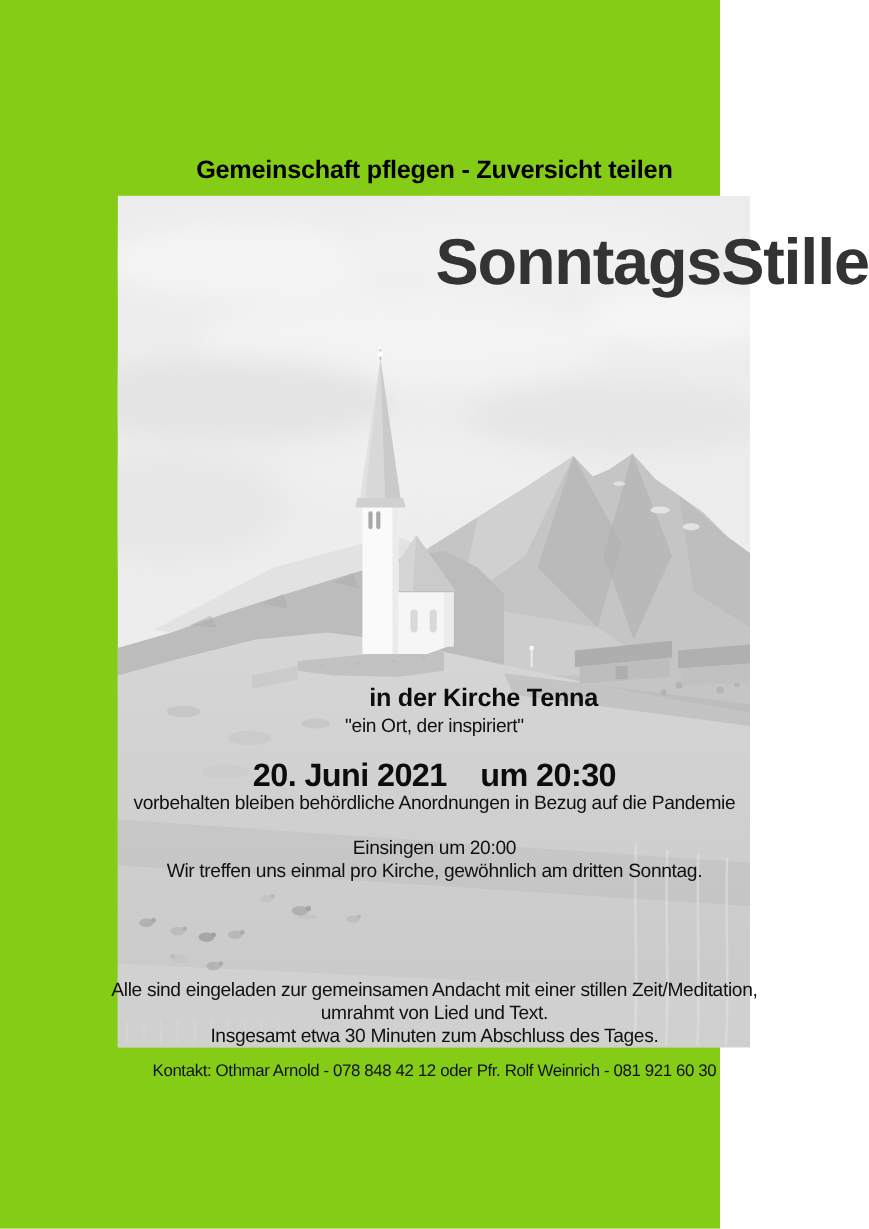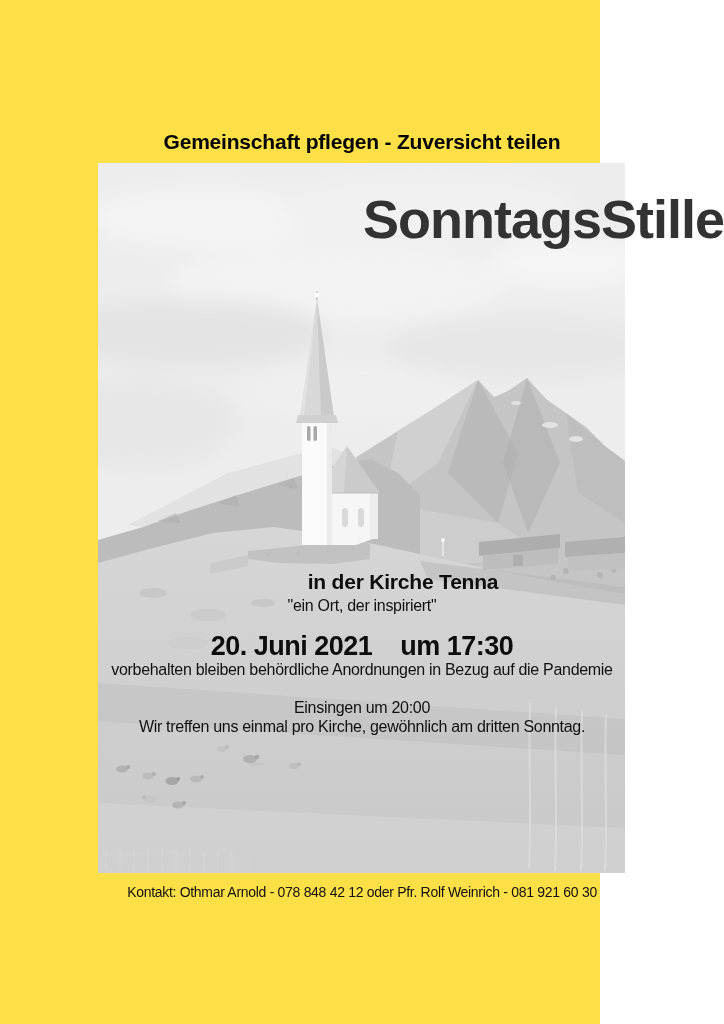--- a/index.html
+++ b/index.html
@@ -1,18 +1,18 @@
 <!DOCTYPE html>
 <html><head>
 <meta charset="utf-8">
 <style>
   html,body{margin:0;padding:0;background:#ffffff;}
   body{width:724px;height:1024px;position:relative;overflow:hidden;
        font-family:"Liberation Sans","DejaVu Sans",sans-serif;color:#111;}
-  .page{position:relative;width:600px;height:1024px;background:#fde047;}
+  .page{position:relative;width:600px;height:1024px;background:#84cc16;}
 
   .txt{position:absolute;left:0;width:724px;text-align:center;color:#111;}
 
   .header-motto{top:130px;font-size:21px;font-weight:bold;letter-spacing:-0.2px;color:#000;}
   .event-title{top:189px;font-size:54px;line-height:60px;font-weight:bold;
                letter-spacing:-1px;color:#333333;text-align:right;}
   .location-line{top:570px;font-size:21px;font-weight:bold;letter-spacing:-0.2px;color:#0d0d0d;padding-left:41px;}
   .location-subtitle{top:597px;font-size:16px;letter-spacing:-0.3px;}
   .date-time-line{top:631px;font-size:27px;font-weight:bold;letter-spacing:-0.5px;
                   white-space:pre;color:#0d0d0d;}
@@ -206,25 +206,30 @@
   </div>
 
   <div class="txt header-motto">Gemeinschaft pflegen - Zuversicht teilen</div>
 
   <div class="txt event-title">SonntagsStille</div>
 
   <div class="txt location-line">in der Kirche Tenna</div>
 
   <div class="txt location-subtitle">"ein Ort, der inspiriert"</div>
 
-  <div class="txt date-time-line">20. Juni 2021    um 17:30</div>
+  <div class="txt date-time-line">20. Juni 2021    um 20:30</div>
 
   <div class="txt pandemic-note">vorbehalten bleiben behördliche Anordnungen in Bezug auf die Pandemie</div>
 
   <div class="txt einsingen-block">
     <div>Einsingen um 20:00</div>
     <div>Wir treffen uns einmal pro Kirche, gewöhnlich am dritten Sonntag.</div>
   </div>
 
+  <div class="txt invitation-paragraph">
+    <div>Alle sind eingeladen zur gemeinsamen Andacht mit einer stillen Zeit/Meditation,</div>
+    <div>umrahmt von Lied und Text.</div>
+    <div>Insgesamt etwa 30 Minuten zum Abschluss des Tages.</div>
+  </div>
 
   <div class="txt contact-line">Kontakt: Othmar Arnold - 078 848 42 12 oder Pfr. Rolf Weinrich - 081 921 60 30</div>
 
 </div>
 
 </body></html>

